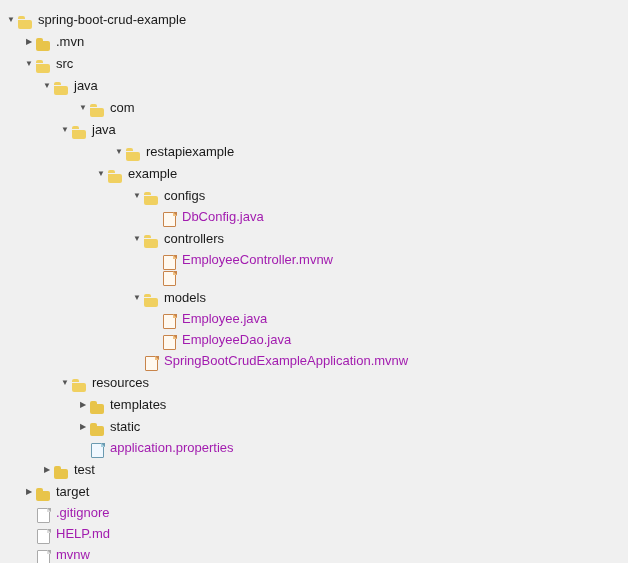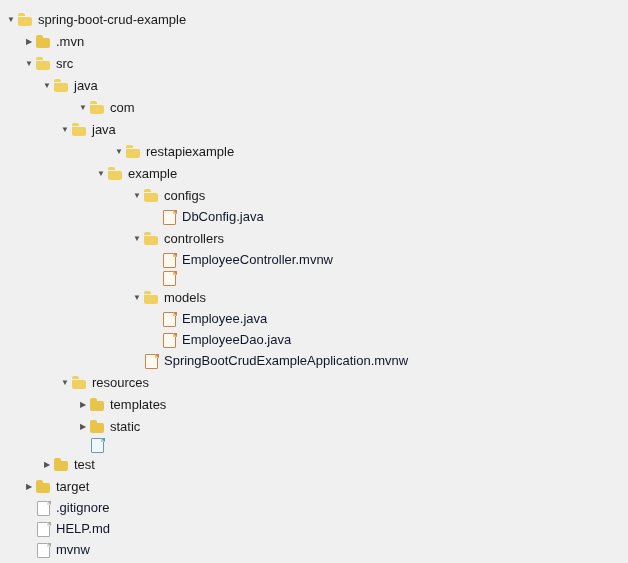--- a/index.html
+++ b/index.html
@@ -15,21 +15,21 @@
       width: 628px;
       min-height: 563px;
       padding: 8px 4px;
     }
     .tree {
       line-height: 19px;
       user-select: none;
     }
     .tree-item {
       display: flex;
-      align-items: center;
+      align-items: flex-end;
       padding: 1px 0;
       white-space: nowrap;
     }
     .indent {
       display: inline-block;
       width: 18px;
       flex-shrink: 0;
     }
     .toggle {
       display: inline-block;
@@ -171,21 +171,21 @@
       display: block;
       width: 0;
       height: 0;
       border-left: 4px solid #a8d0e0;
       border-top: 4px solid #6a9ab0;
       position: absolute;
       right: 1px;
       top: 0;
     }
     .label {
-      color: #0f172a;
+      color: #a21caf;
     }
     .label.folder-label {
       color: #1a1a1a;
     }
   </style>
 </head>
 <body>
 
 <div class="tree">
 
@@ -409,20 +409,21 @@
     <span class="label folder-label">static</span>
   </div>
 
   <div class="tree-item">
     <span class="indent"></span>
       <span class="indent"></span>
       <span class="indent"></span>
       <span class="indent"></span>
     <span class="toggle leaf"></span>
     <span class="icon props-icon"></span>
+    <span class="label">application.properties</span>
   </div>
 
   <div class="tree-item">
     <span class="indent"></span>
       <span class="indent"></span>
     <span class="toggle closed"></span>
     <span class="icon folder-icon"></span>
     <span class="label folder-label">test</span>
   </div>
 

